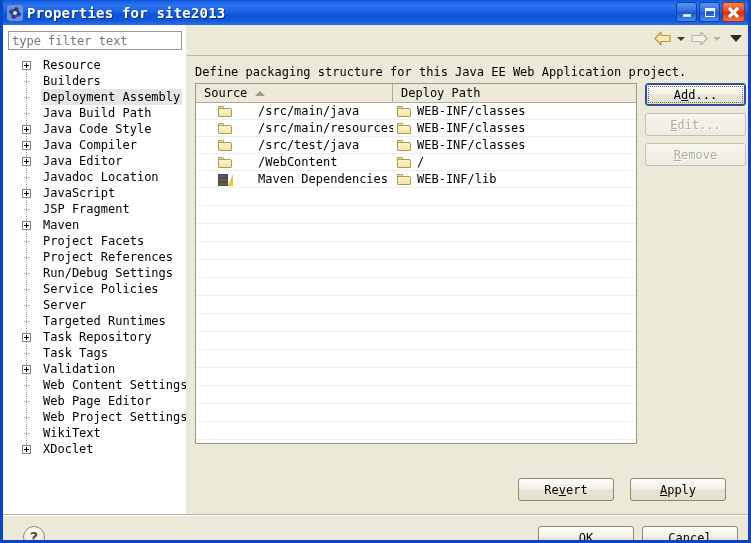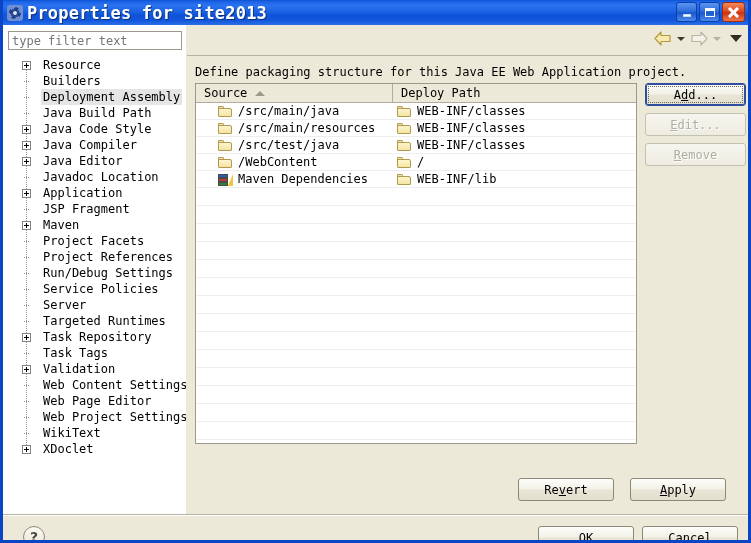--- a/index.html
+++ b/index.html
@@ -40,21 +40,21 @@
   }
   #titlebar .tb-icon {
     width: 16px; height: 16px;
     margin-right: 4px;
     flex: none;
     position: relative;
   }
   #titlebar .tb-title {
     color: #ffffff;
     font-family: "DejaVu Sans Mono", monospace;
-    font-size: 17px;
+    font-size: 14px;
     font-weight: bold;
     letter-spacing: 0.2px;
     text-shadow: 1px 1px 0 rgba(0,0,0,0.45);
     white-space: nowrap;
   }
   #titlebar .tb-buttons {
     position: absolute;
     right: 3px;
     top: 2px;
     display: flex;
@@ -315,21 +315,21 @@
   .cell {
     display: flex;
     align-items: center;
     font-family: "DejaVu Sans Mono", monospace;
     font-size: 12px;
     color: #000;
     box-sizing: border-box;
     overflow: hidden;
     white-space: nowrap;
   }
-  .cell.c1 { width: 197px; padding-left: 22px; }
+  .cell.c1 { width: 197px; padding-left: 22px; gap: 20px; }
   .cell.c2 { flex: 1; padding-left: 4px; }
   .blankrow { height: 17px; border-bottom: 1px solid #eeeeee; }
 
   .folder {
     width: 15px; height: 12px;
     flex: none;
     margin-right: 5px;
     position: relative;
   }
   .folder::before {
@@ -527,21 +527,21 @@
           <div class="tnode">
             <span class="expander"></span>
             <span class="tlabel">Java Editor</span>
           </div>
           <div class="tnode">
             <span class="leafdash"></span>
             <span class="tlabel">Javadoc Location</span>
           </div>
           <div class="tnode">
             <span class="expander"></span>
-            <span class="tlabel">Application</span>
+            <span class="tlabel">JavaScript</span>
           </div>
           <div class="tnode">
             <span class="leafdash"></span>
             <span class="tlabel">JSP Fragment</span>
           </div>
           <div class="tnode">
             <span class="expander"></span>
             <span class="tlabel">Maven</span>
           </div>
           <div class="tnode">

